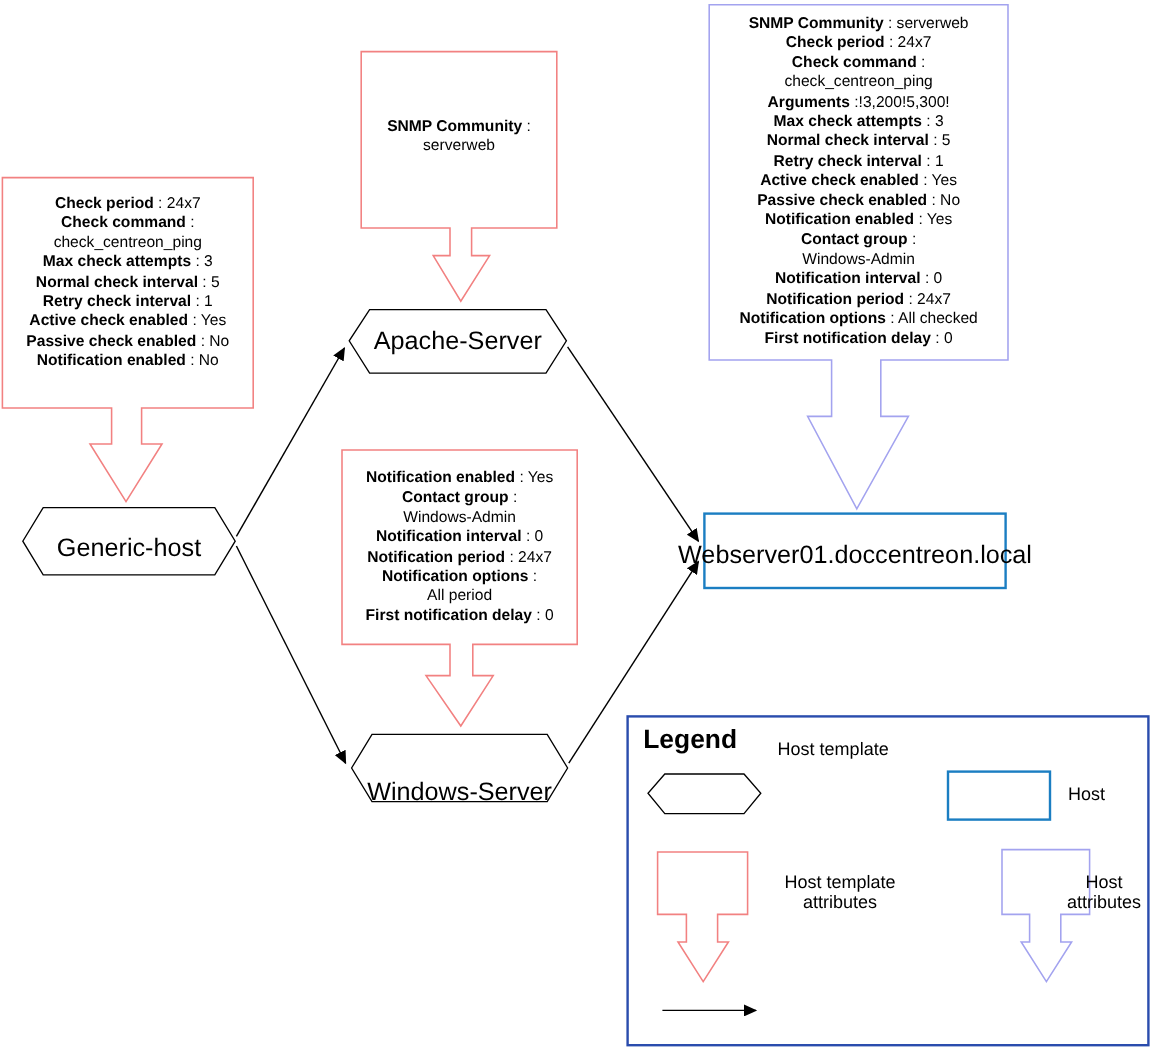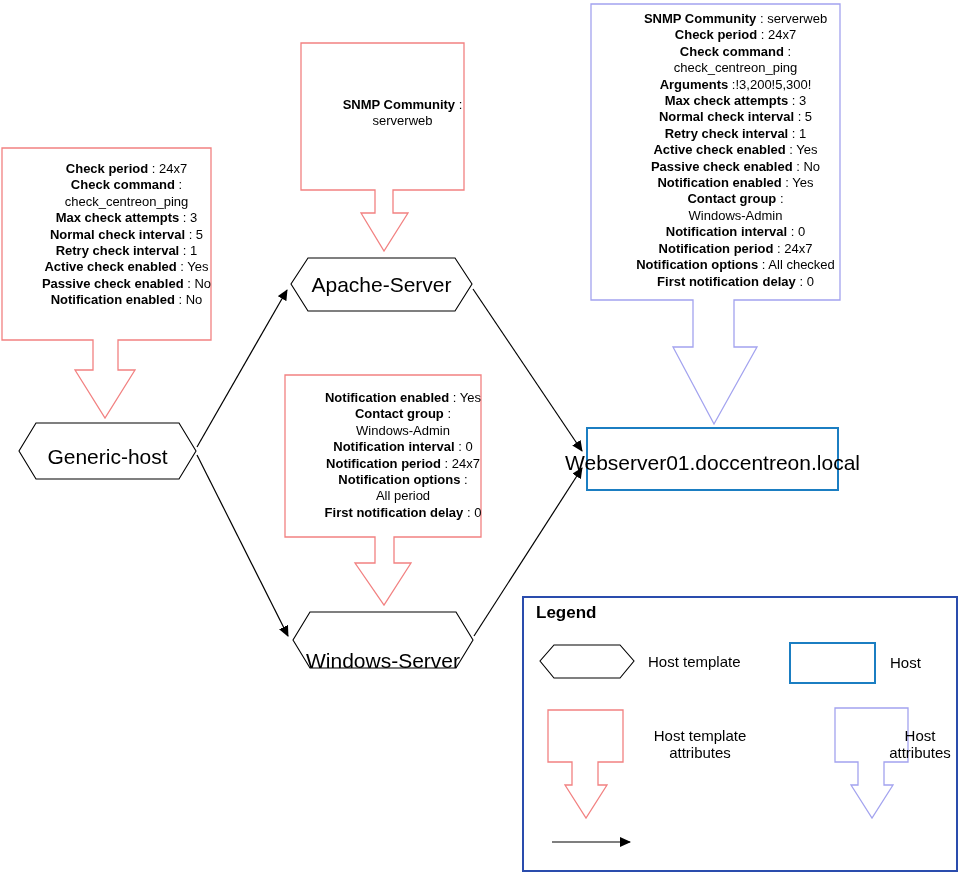--- a/index.html
+++ b/index.html
@@ -3,29 +3,29 @@
 <meta charset="utf-8">
 <style>
   html,body{margin:0;padding:0;background:#ffffff;}
   #stage{
     position:relative;width:961px;height:874px;background:#ffffff;
     font-family:"Liberation Sans","DejaVu Sans",sans-serif;color:#000;
     overflow:hidden;
   }
   #diagram-svg{position:absolute;left:0;top:0;}
   .attr-text{
-    position:absolute;font-size:13px;line-height:16.4px;text-align:center;padding-left:20px;
+    position:absolute;font-size:13px;line-height:16.4px;text-align:center;
   }
   .attr-text b{font-weight:bold;}
   .node-label{
     position:absolute;display:flex;align-items:center;justify-content:center;
     font-size:21px;text-align:center;
   }
   .legend-title{
-    position:absolute;font-size:17px;font-weight:bold;
+    position:absolute;font-size:22px;font-weight:bold;
   }
   .legend-label{
     position:absolute;font-size:15px;text-align:center;
   }
   .legend-label.multiline{display:flex;align-items:center;justify-content:center;}
 </style>
 </head>
 <body>
 
 <div id="stage">
@@ -109,19 +109,19 @@
       <div><b>Notification options</b><span> : All checked</span></div>
       <div><b>First notification delay</b><span> : 0</span></div>
     </div>
 
   <div class="node-label" style="left:19px;top:423px;width:177px;height:67px;">Generic-host</div>
   <div class="node-label" style="left:291px;top:258px;width:181px;height:53px;">Apache-Server</div>
   <div class="node-label" style="left:293px;top:633px;width:180px;height:56px;">Windows-Server</div>
   <div class="node-label" style="left:587px;top:428px;width:251px;height:70px;">Webserver01.doccentreon.local</div>
 
   <div class="legend-title" style="left:536px;top:603px;">Legend</div>
-  <div class="legend-label" style="left:648px;top:653px;">Host template</div>
+  <div class="legend-label" style="left:648px;top:616px;">Host template</div>
   <div class="legend-label" style="left:890px;top:654px;">Host</div>
   <div class="legend-label multiline" style="left:880px;top:722px;width:80px;height:44px;">Host attributes</div>
   <div class="legend-label multiline" style="left:640px;top:722px;width:120px;height:44px;">Host template attributes</div>
   <div class="legend-label" style="left:661px;top:834px;margin-top:44px;">Parent template of</div>
 
 </div>
 
 </body></html>

